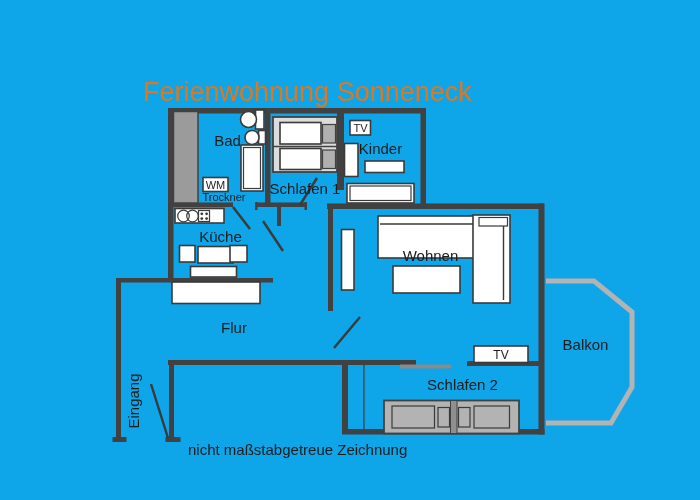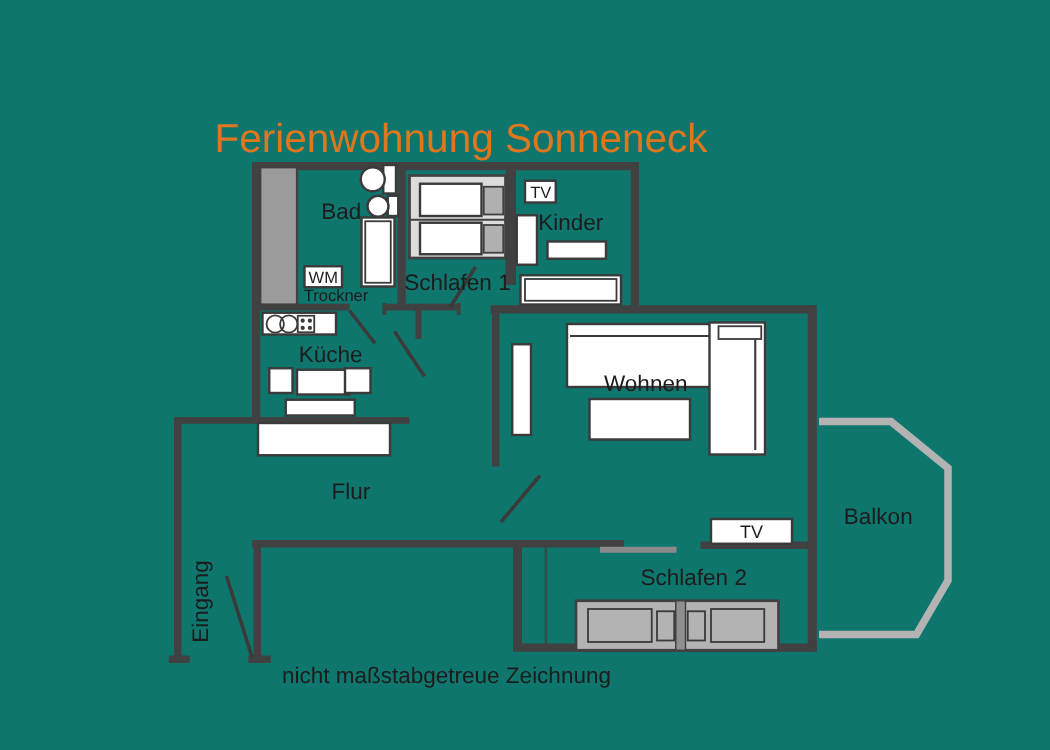--- a/index.html
+++ b/index.html
@@ -1,16 +1,16 @@
 <!DOCTYPE html>
 <html><head>
 <meta charset="utf-8">
 <style>
   html,body{margin:0;padding:0;background:#ffffff;}
-  .canvas{width:700px;height:500px;background:#0f766e;position:relative;overflow:hidden;}
+  .canvas{width:700px;height:500px;background:#0ea5e9;position:relative;overflow:hidden;}
   svg{display:block;}
   text{font-family:"Liberation Sans","DejaVu Sans",sans-serif;fill:#1c1c1c;}
   .title-text{font-size:27px;fill:#e0771c;}
   .room-label{font-size:15px;}
   .small-label{font-size:11px;}
   .tv-label{font-size:12px;}
   .note-text{font-size:15px;}
   .wall{fill:#414141;}
   .leaf{stroke:#3a3a3a;stroke-width:2.4;fill:none;}
   .furn{fill:#ffffff;stroke:#3a3a3a;stroke-width:1.6;}

